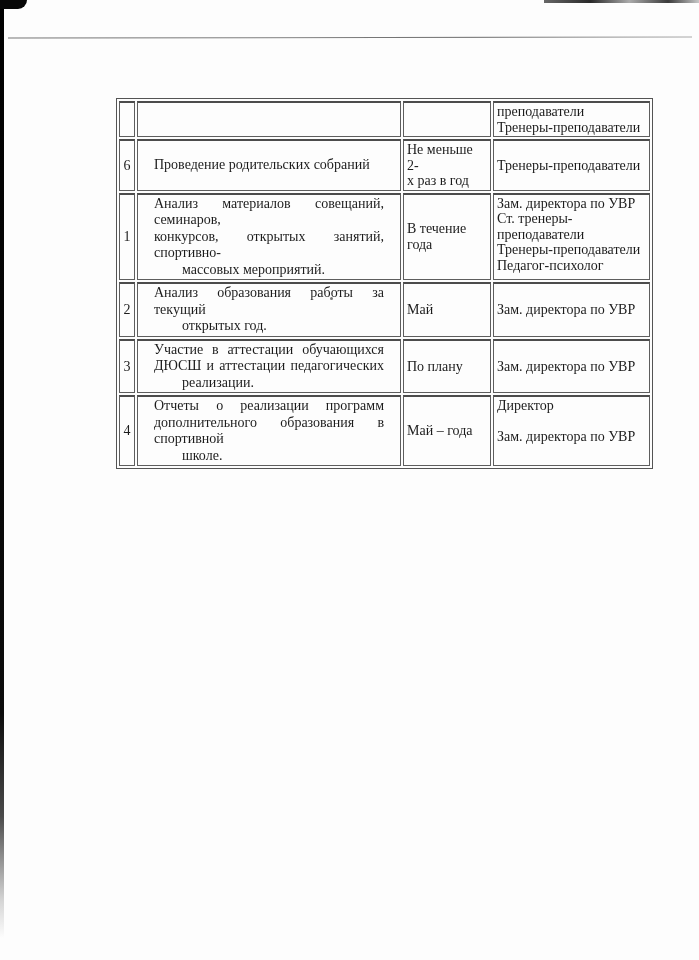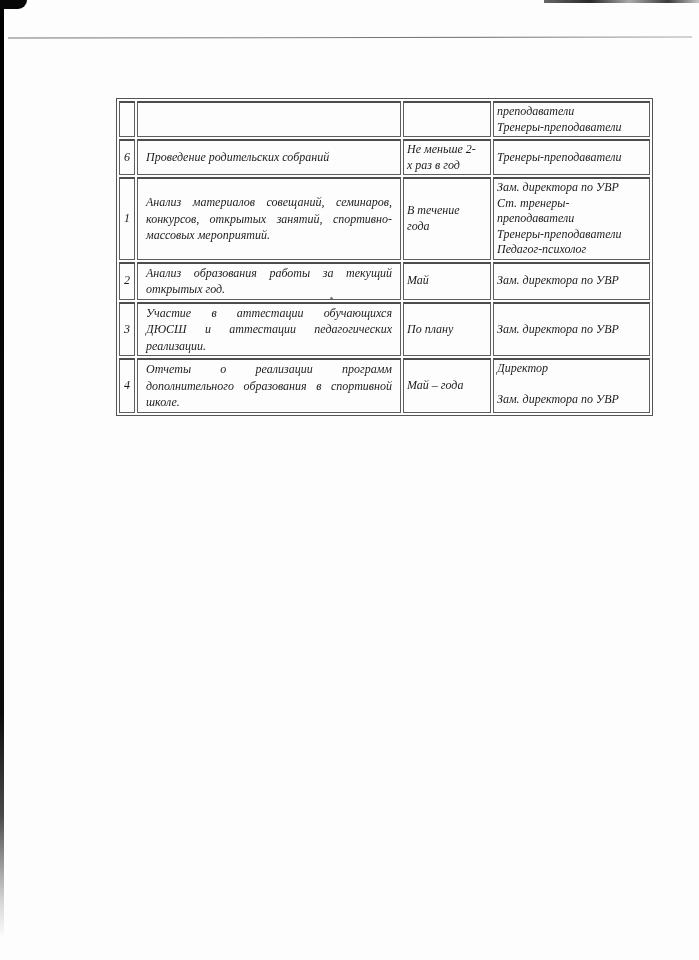--- a/index.html
+++ b/index.html
@@ -35,44 +35,43 @@
     position: absolute; left: 330px; top: 297px; width: 3px; height: 3px;
     background: #787878; border-radius: 50%;
   }
 
   
   table.doc-table {
     position: absolute; left: 116px; top: 98px; width: 537px;
     border-collapse: separate; border-spacing: 2px;
     table-layout: fixed;
     border: 1px solid #545454;
-    font-size: 12px;
+    font-size: 14px;
     filter: blur(0.2px);
-    font-style: italic;
   }
   col.c-num { width: 16px; }
   col.c-act { width: 264px; }
   col.c-tim { width: 88px; }
   col.c-res { width: 157px; }
 
   td {
     border: 1px solid #5e5e5e;
     border-top: 2px solid #4c4c4c;
     vertical-align: middle;
     padding: 1px 3px;
     line-height: 15.5px;
     overflow: hidden;
   }
   td.num  { text-align: center; }
-  td.act  { padding: 1px 8px; line-height: 16.5px; }
+  td.act  { padding: 1px 16px; line-height: 16.5px; }
   td.preline { white-space: pre-line; }
   td.vtop { vertical-align: top; }
 
   .jline { text-align: justify; text-align-last: justify; }
-  .lline { text-align: left; }
+  .lline { text-align: left; margin-left: 28px; }
 
   tr.h-cont td { height: 33px; }
   tr.h-r6  td { height: 31px; }
   tr.h-sec td { height: 15px; }
   tr.h-r1  td { height: 76px; }
   tr.h-r2  td { height: 28px; }
   tr.h-r3  td { height: 44px; }
   tr.h-r4  td { height: 48px; }
 
   td.section {

